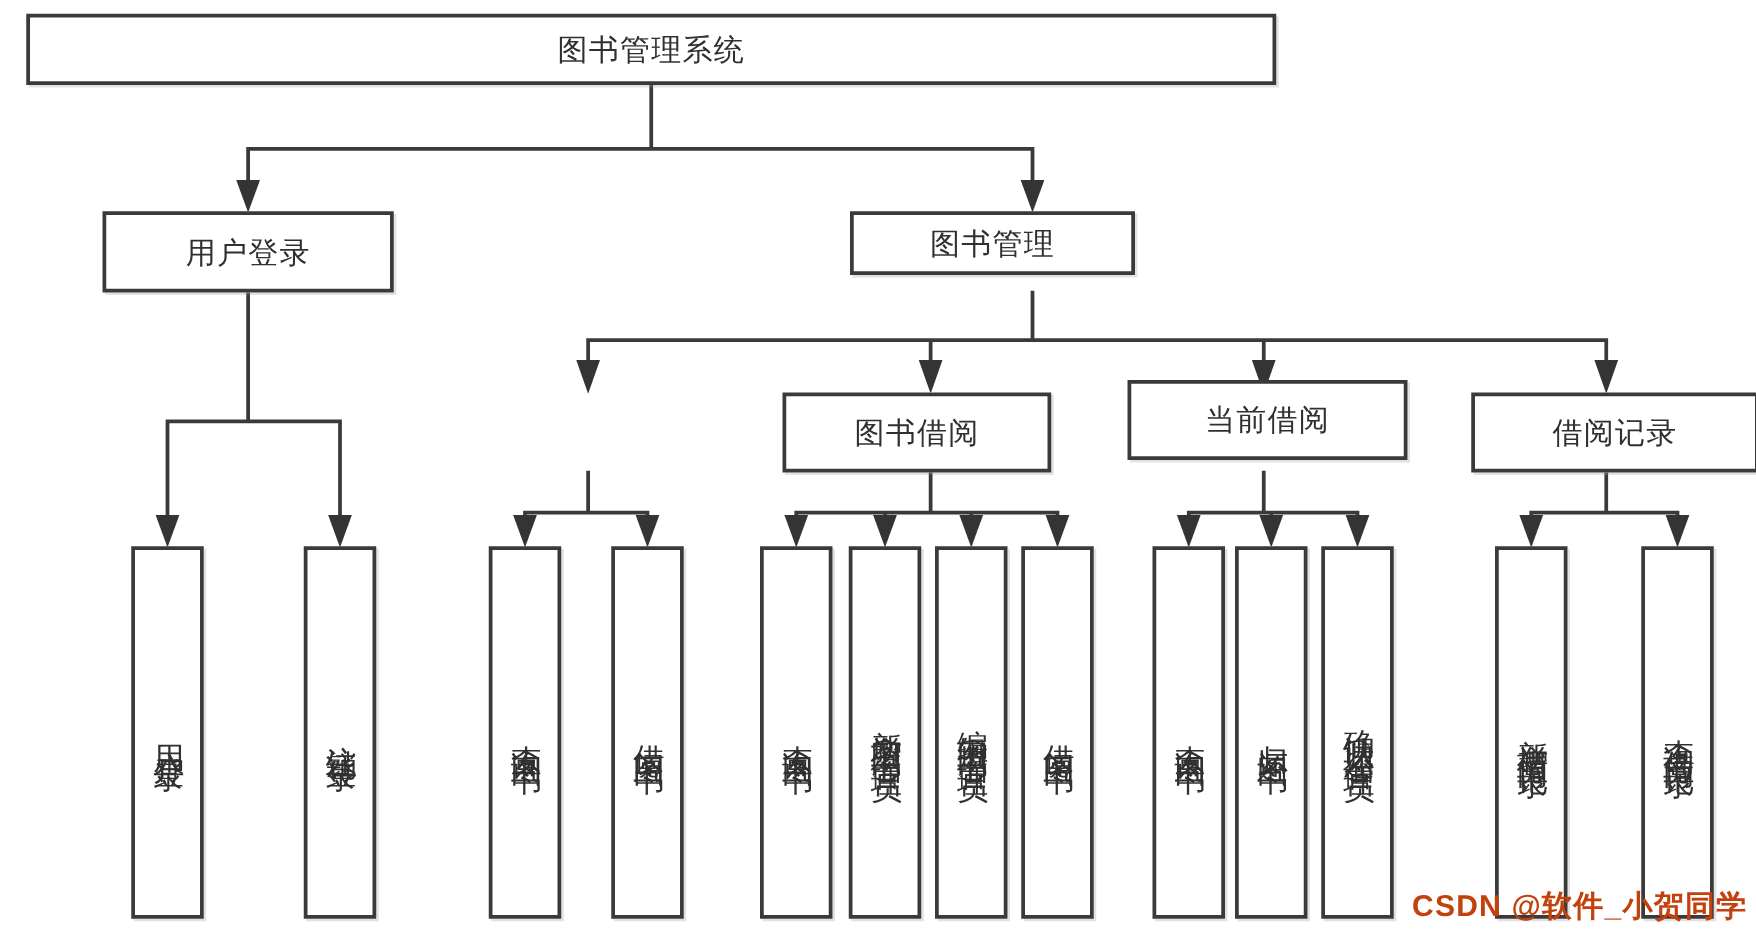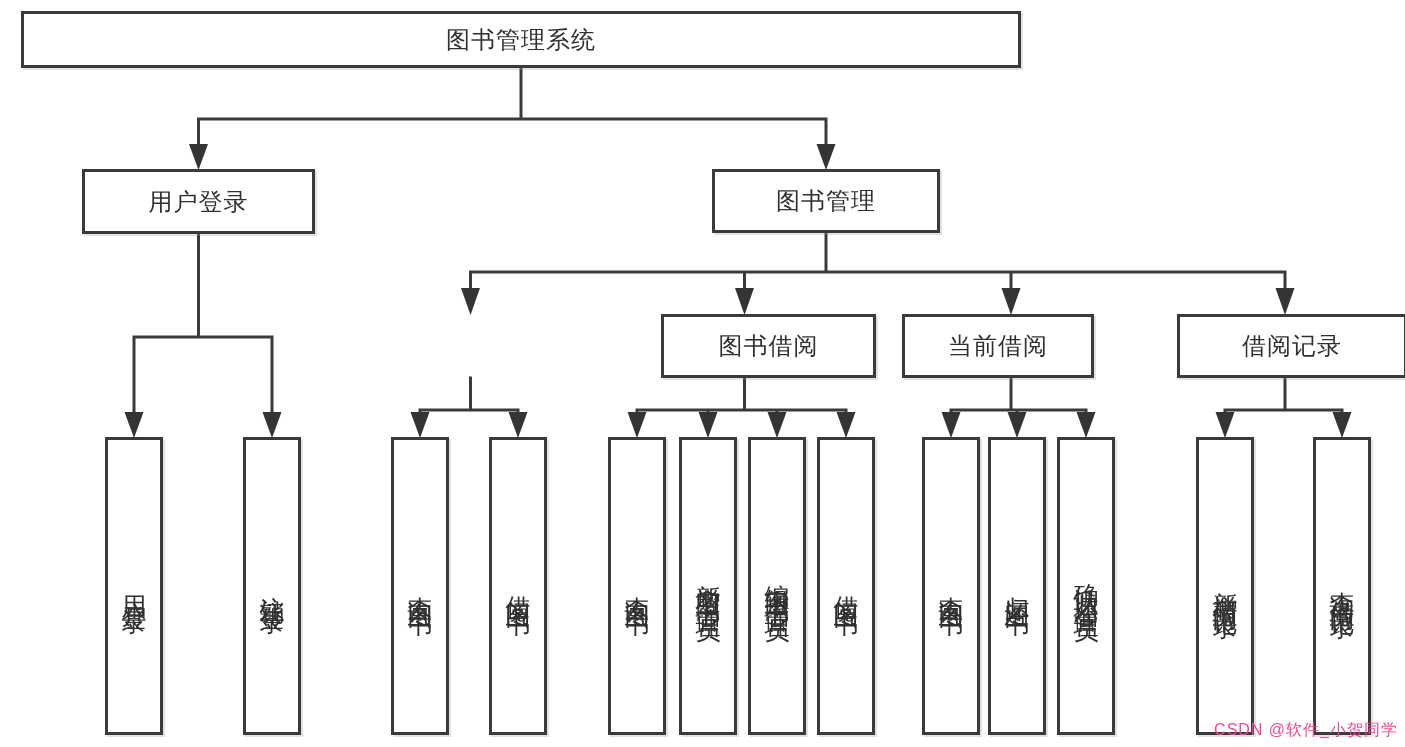--- a/index.html
+++ b/index.html
@@ -20,22 +20,23 @@
   .node.h span{
     font-size:24px;color:#303030;letter-spacing:1px;white-space:nowrap;
   }
   .node.v span{
     writing-mode:vertical-rl;
     font-size:25px;color:#303030;letter-spacing:5px;line-height:1;
     white-space:nowrap;
   }
   .watermark{
     position:absolute;right:7px;bottom:6px;
-    font-size:16px;color:#ec4899;letter-spacing:1px;white-space:nowrap;
+    font-size:24px;color:#c2410c;letter-spacing:1px;white-space:nowrap;
     z-index:5;
+    font-weight:bold;
   }
 </style>
 </head>
 <body>
 
 <div class="canvas">
 
   <svg class="connector-layer" width="1405" height="747" viewBox="0 0 1405 747" xmlns="http://www.w3.org/2000/svg">
     <g stroke="#3a3a3a" stroke-width="3" fill="none" stroke-linecap="square">
 
@@ -76,28 +77,28 @@
     </g>
   </svg>
 
   <div class="node h" style="left:21px;top:11px;width:1000px;height:57px">
     <span>图书管理系统</span>
   </div>
 
   <div class="node h" style="left:82px;top:169px;width:233px;height:65px">
     <span>用户登录</span>
   </div>
-  <div class="node h" style="left:712px;top:169px;width:228px;height:64px">
+  <div class="node h" style="left:680px;top:169px;width:228px;height:51px">
     <span>图书管理</span>
   </div>
 
-  <div class="node h" style="left:661px;top:314px;width:215px;height:64px">
+  <div class="node h" style="left:626px;top:314px;width:215px;height:64px">
     <span>图书借阅</span>
   </div>
-  <div class="node h" style="left:902px;top:314px;width:192px;height:64px">
+  <div class="node h" style="left:902px;top:304px;width:224px;height:64px">
     <span>当前借阅</span>
   </div>
   <div class="node h" style="left:1177px;top:314px;width:230px;height:64px">
     <span>借阅记录</span>
   </div>
 
   <div class="node v" style="left:105px;top:437px;width:58px;height:298px">
     <span>用户登录</span>
   </div>
   <div class="node v" style="left:243px;top:437px;width:58px;height:298px">

